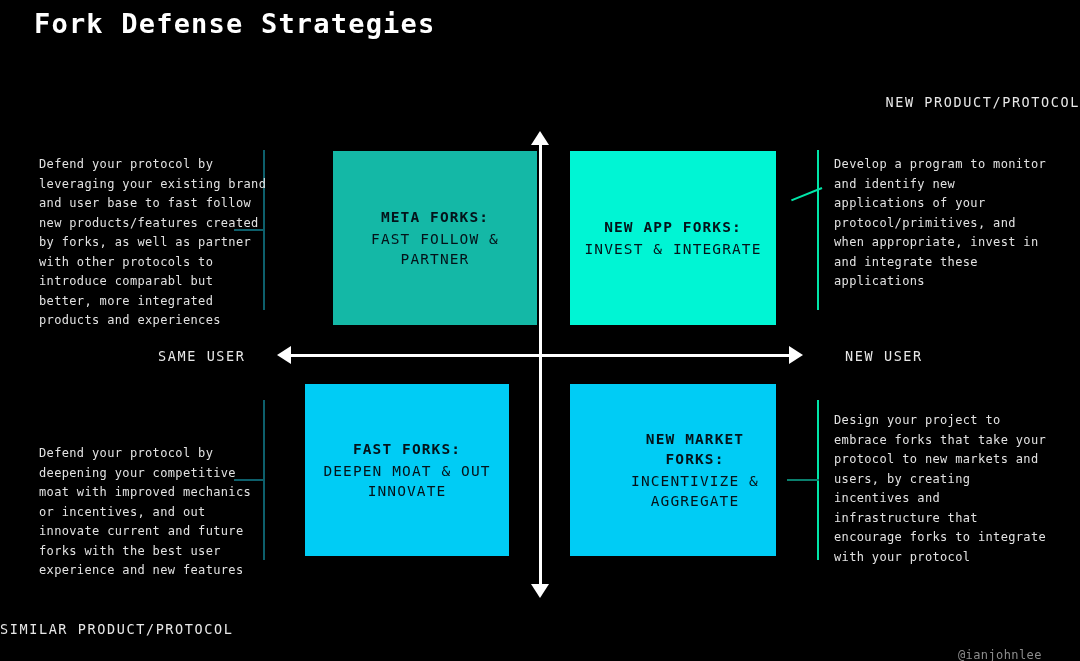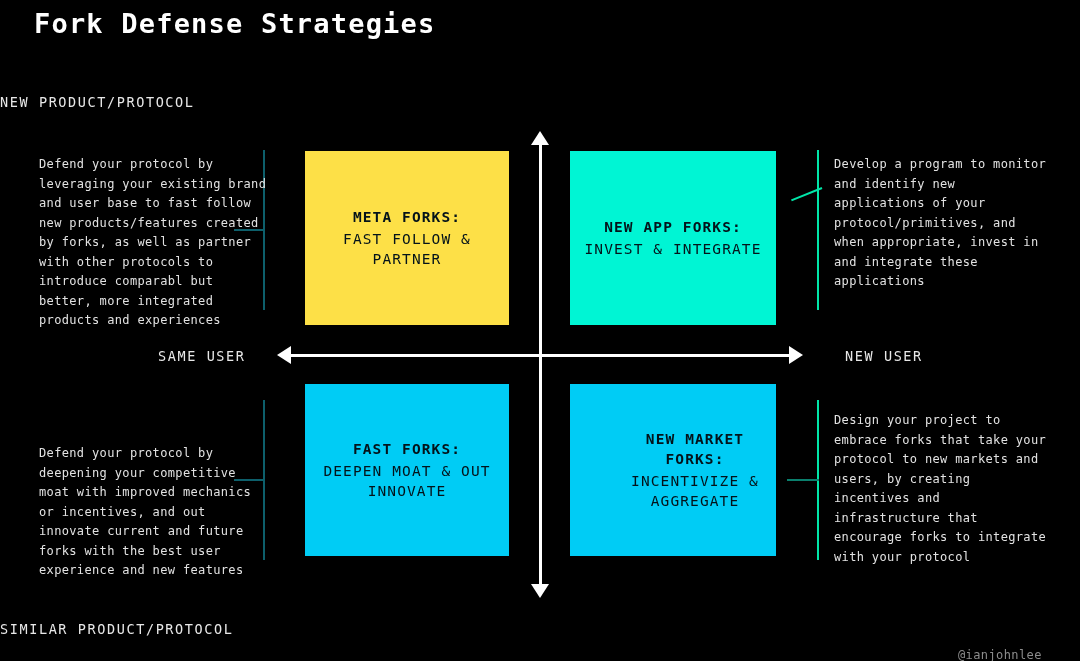--- a/index.html
+++ b/index.html
@@ -16,21 +16,21 @@
     position:absolute; left:34px; top:8px;
     font-size:27px; font-weight:bold; color:#ffffff;
     letter-spacing:1.2px; white-space:nowrap;
   }
 
   
   .axis-label {
     position:absolute; color:#e8e8e8;
     font-size:13.5px; letter-spacing:1.6px; white-space:nowrap;
   }
-  .axis-top    { left:0; right:0; top:94px; text-align:left; }
+  .axis-top    { left:0; right:0; top:94px; text-align:right; }
   .axis-bottom { left:0; right:0; top:621px; }
   .axis-left   { left:158px; top:348px; }
   .axis-right  { left:845px; top:348px; }
 
   
   .axis-v {
     position:absolute; left:539px; top:140px;
     width:3px; height:452px; background:#ffffff;
   }
   .axis-h {
@@ -141,21 +141,21 @@
 
   <div class="conn conn-left-v" id="conn-tl-v"></div>
   <div class="conn conn-stub" id="conn-tl-s"></div>
   <div class="conn conn-left-v" id="conn-bl-v"></div>
   <div class="conn conn-stub" id="conn-bl-s"></div>
   <div class="conn conn-right-v" id="conn-tr-v"></div>
   <div class="conn conn-stub" id="conn-tr-s"></div>
   <div class="conn conn-right-v" id="conn-br-v"></div>
   <div class="conn conn-stub" id="conn-br-s"></div>
 
-  <div class="quad" id="quad-tl" style="background:#fde047;">
+  <div class="quad" id="quad-tl" style="background:#14b8a6;margin-left:28px;">
     <div class="q-title">META FORKS:</div>
     <div class="q-sub">FAST FOLLOW &amp;
 PARTNER</div>
   </div>
 
   <div class="quad" id="quad-tr" style="background:#00f5d4;">
     <div class="q-title">NEW APP FORKS:</div>
     <div class="q-sub">INVEST &amp;
 INTEGRATE</div>
   </div>

